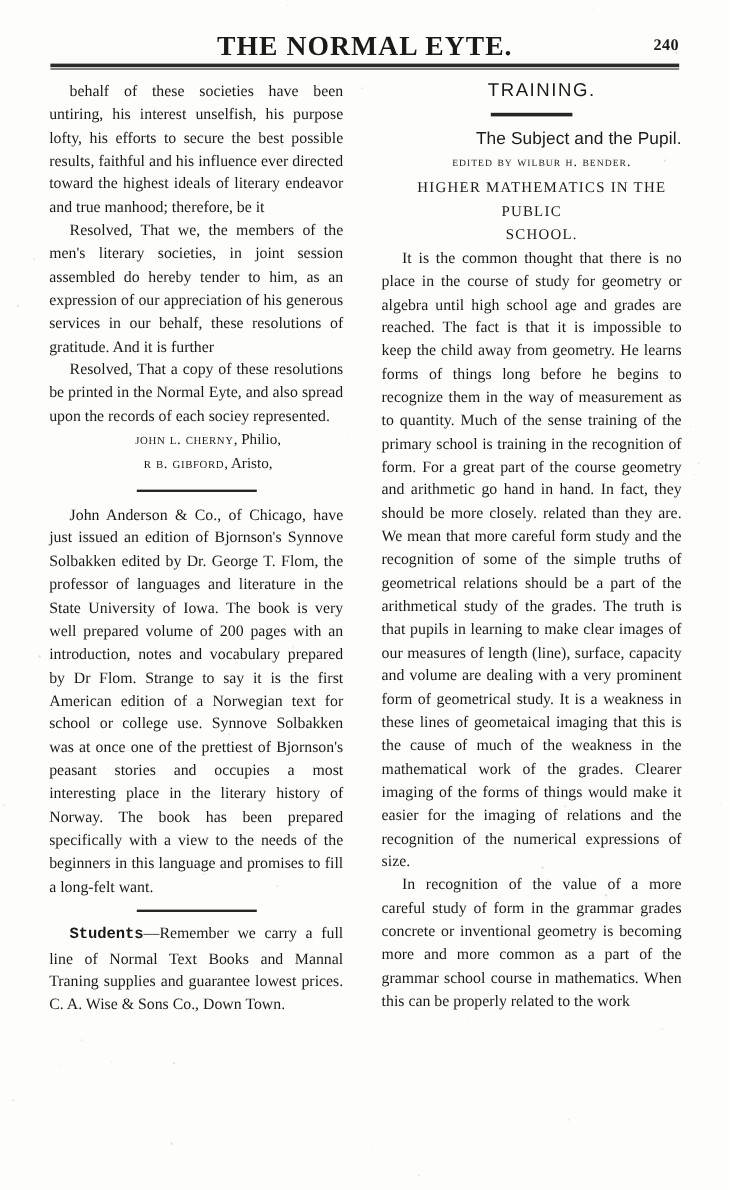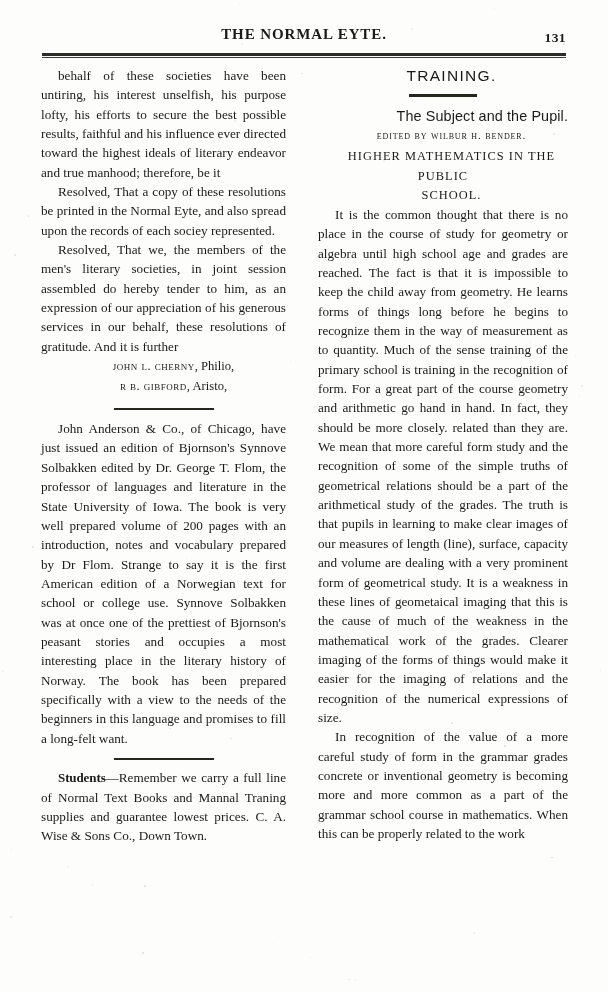--- a/index.html
+++ b/index.html
@@ -25,21 +25,21 @@
     right: 42px;
     top: 26px;
     height: 26px;
   }
   .masthead-title {
     position: absolute;
     left: 0;
     right: 0;
     top: 0;
     text-align: center;
-    font-size: 15px;
+    font-size: 23px;
     font-weight: bold;
     letter-spacing: 0.9px;
     font-family: "Liberation Serif", "DejaVu Serif", serif;
     white-space: nowrap;
   }
   .masthead-folio {
     position: absolute;
     right: 0;
     top: 4px;
     font-size: 13.5px;
@@ -158,55 +158,55 @@
   
   .rule-short {
     width: 100px;
     height: 2.4px;
     background: #26261f;
     margin: 11px auto 9px auto;
   }
   .rule-short.tight { margin: 10px auto 8px auto; }
 
   .lead-bold {
-    font-family: Liberation Serif, serif;
+    font-family: Liberation Mono, monospace;
     font-weight: bold;
     font-size: 13px;
     letter-spacing: -0.1px;
   }
 
   
   .speck {
     position: absolute;
     background: #c9c9c2;
     border-radius: 50%;
     pointer-events: none;
   }
 </style>
 </head>
 <body>
 
 <div class="page">
 
   <div class="masthead">
     <div class="masthead-title">THE NORMAL EYTE.</div>
-    <div class="masthead-folio">131</div>
+    <div class="masthead-folio">240</div>
   </div>
   <div class="rule-double">
     <div class="thick"></div>
     <div class="thin"></div>
   </div>
 
   <div class="col col-left">
 
     <p>behalf of these societies have been untiring, his interest unselfish, his purpose lofty, his efforts to secure the best possible results, faithful and his influence ever directed toward the highest ideals of literary endeavor and true manhood; therefore, be it</p>
 
+    <p>Resolved, That we, the members of the men's literary societies, in joint session assembled do hereby tender to him, as an expression of our appreciation of his generous services in our behalf, these resolutions of gratitude. And it is further</p>
+
     <p>Resolved, That a copy of these resolutions be printed in the Normal Eyte, and also spread upon the records of each sociey represented.</p>
-
-    <p>Resolved, That we, the members of the men's literary societies, in joint session assembled do hereby tender to him, as an expression of our appreciation of his generous services in our behalf, these resolutions of gratitude. And it is further</p>
 
     <div class="signoff">
       <span class="sig">
         <span class="sc">John L. Cherny</span><span>, Philio,</span>
       </span>
       <span class="sig">
         <span class="sc">R B. Gibford</span><span>, Aristo,</span>
       </span>
     </div>
 

